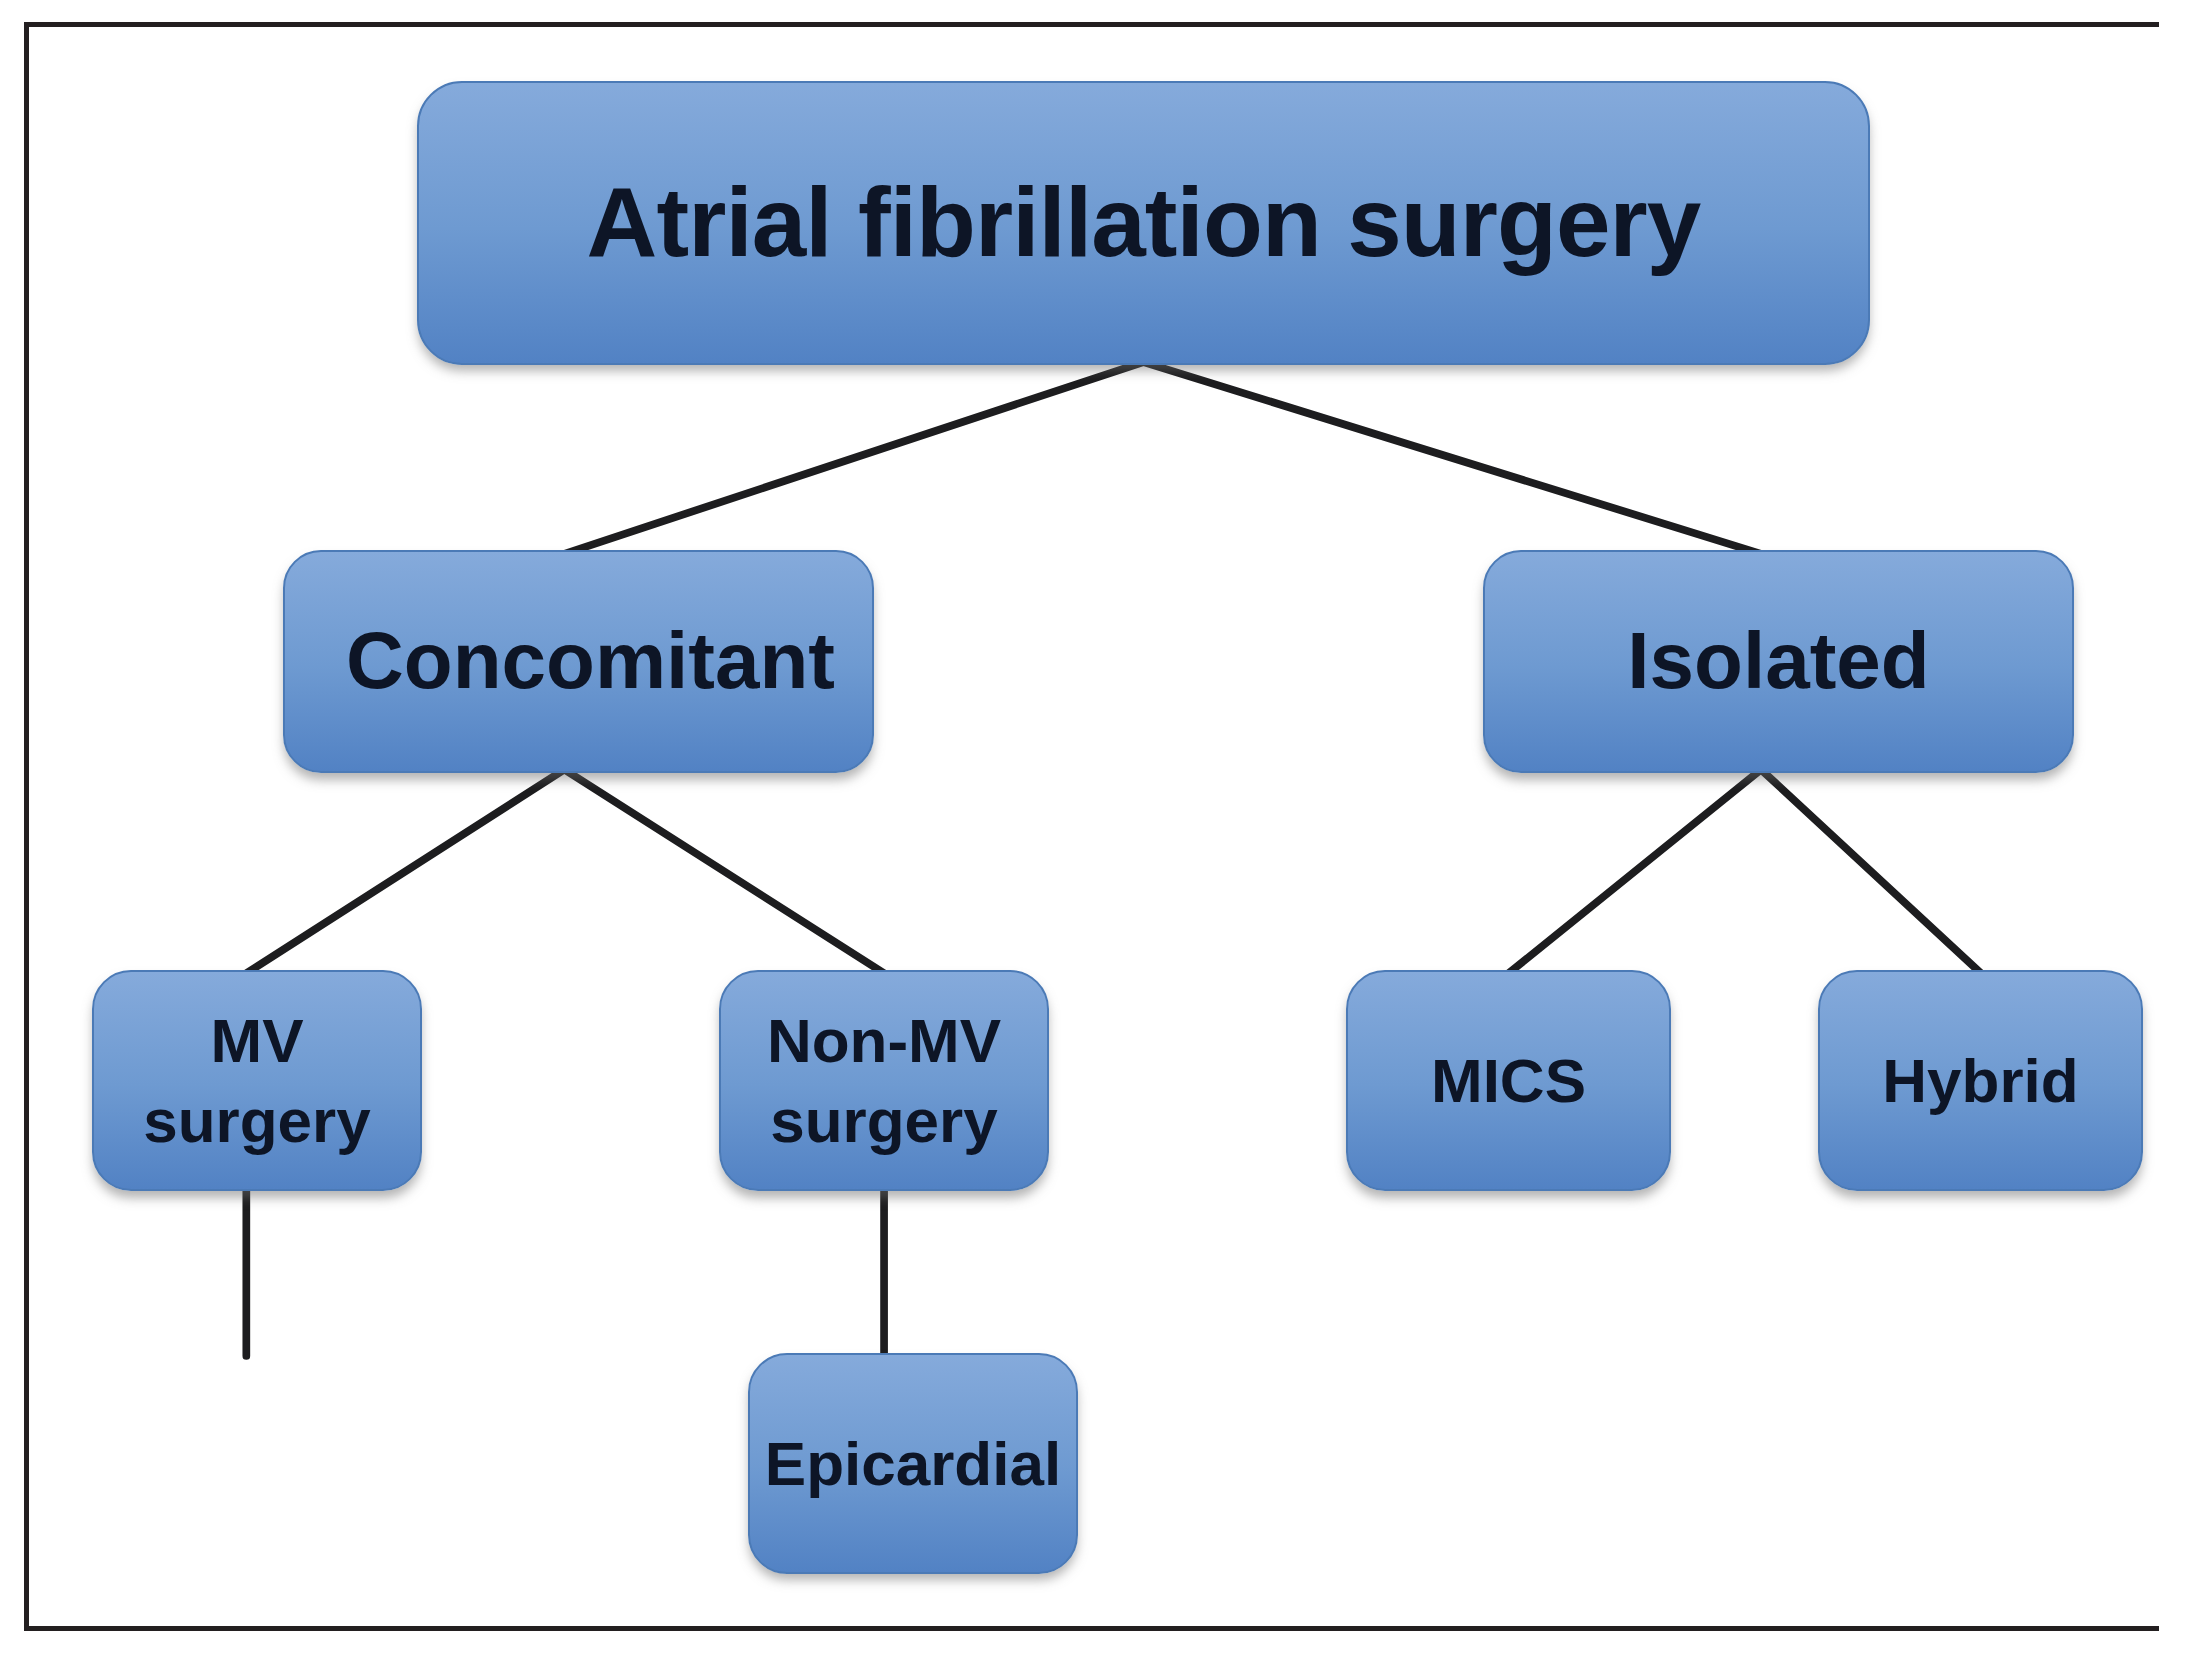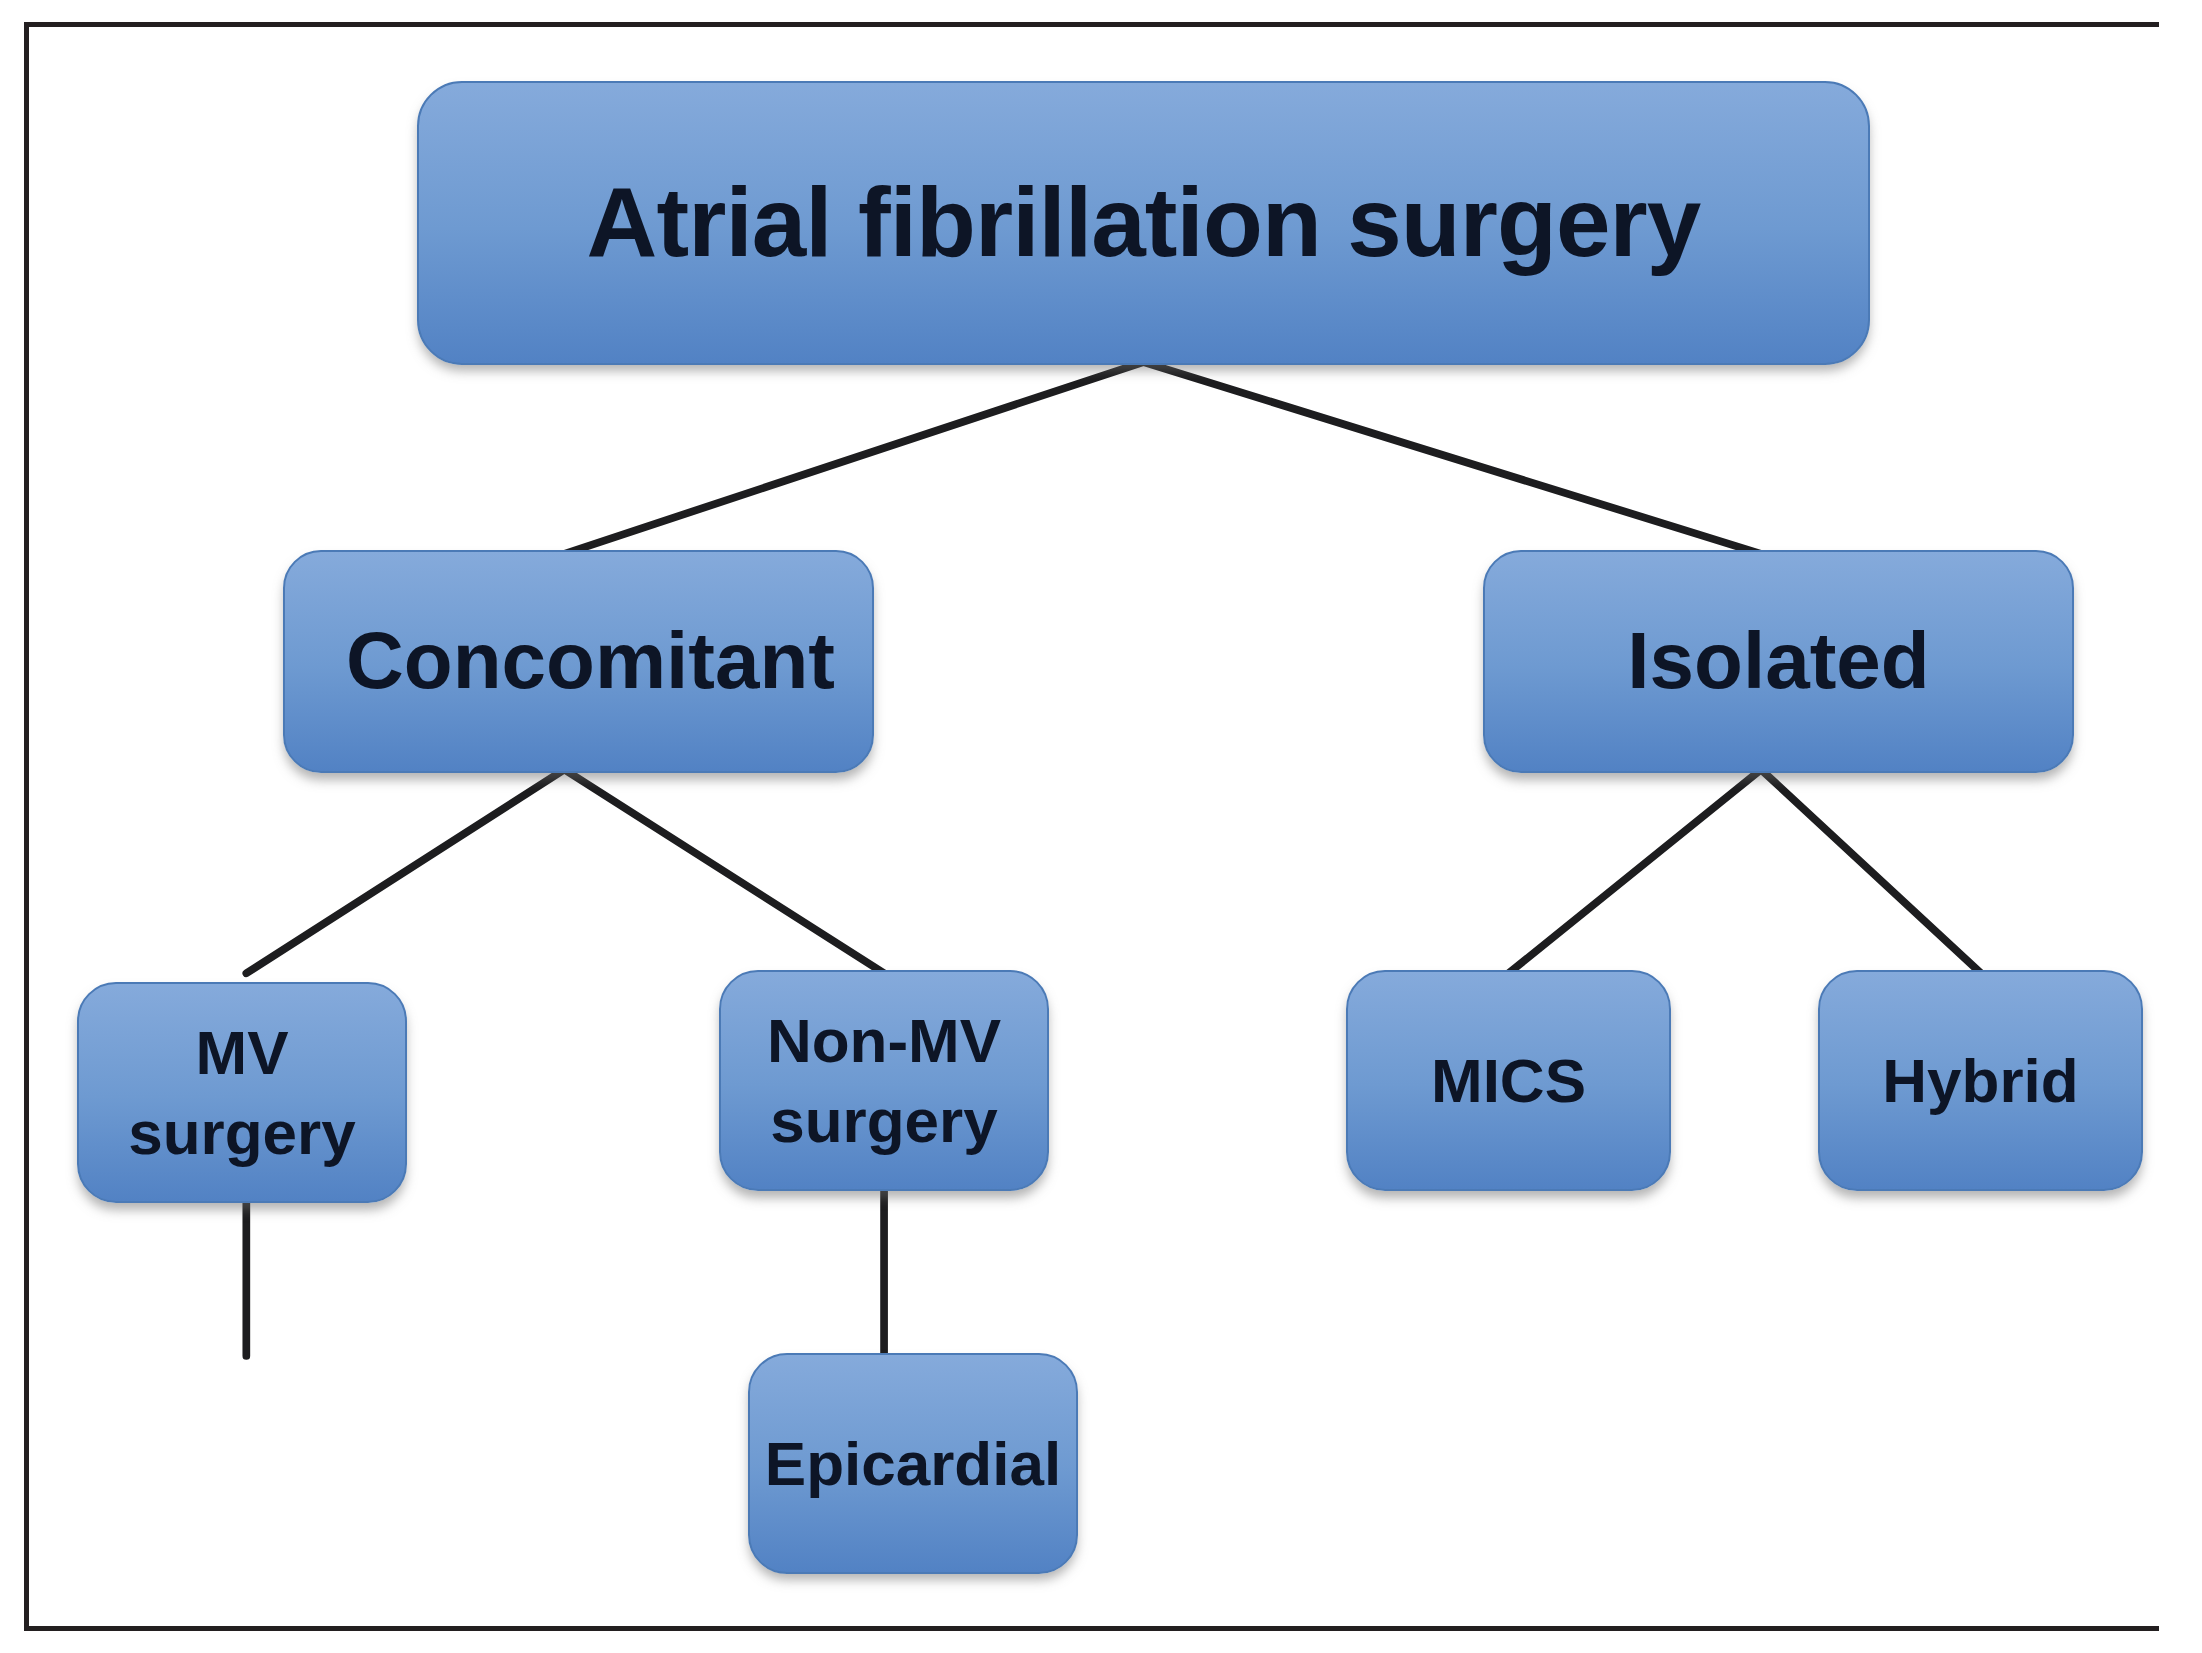--- a/index.html
+++ b/index.html
@@ -39,21 +39,21 @@
       var(--box-fill-bottom,#5282c4) 100%);
     border:2.6px solid var(--box-border,#4b7ab6);
     box-shadow:0 7.7px 11px -1.7px rgba(105,105,105,0.5);
   }
   .node .label{white-space:pre-line;line-height:1.28;}
   .lvl1{left:417px;top:81px;width:1453px;height:284px;border-radius:45px;font-size:98px;letter-spacing:-0.9px;}
   .lvl2{top:550px;width:591px;height:223px;border-radius:38px;font-size:80px;}
   #node-concomitant{left:283px;padding-left:24px;}
   #node-isolated{left:1466px;margin-left:17px;}
   .lvl3{top:970px;width:330px;height:221px;border-radius:39px;font-size:62px;}
-  #node-mv{left:77px;margin-top:12px;}
+  #node-mv{left:92px;}
   #node-nonmv{left:719px;}
   #node-mics{left:1346px;width:325px;}
   #node-hybrid{left:1818px;width:325px;}
   .lvl4{top:1353px;width:330px;height:221px;border-radius:39px;font-size:62px;}
   #node-endocardial{left:81px;}
   #node-epicardial{left:748px;}
 </style>
 </head>
 <body>
 

